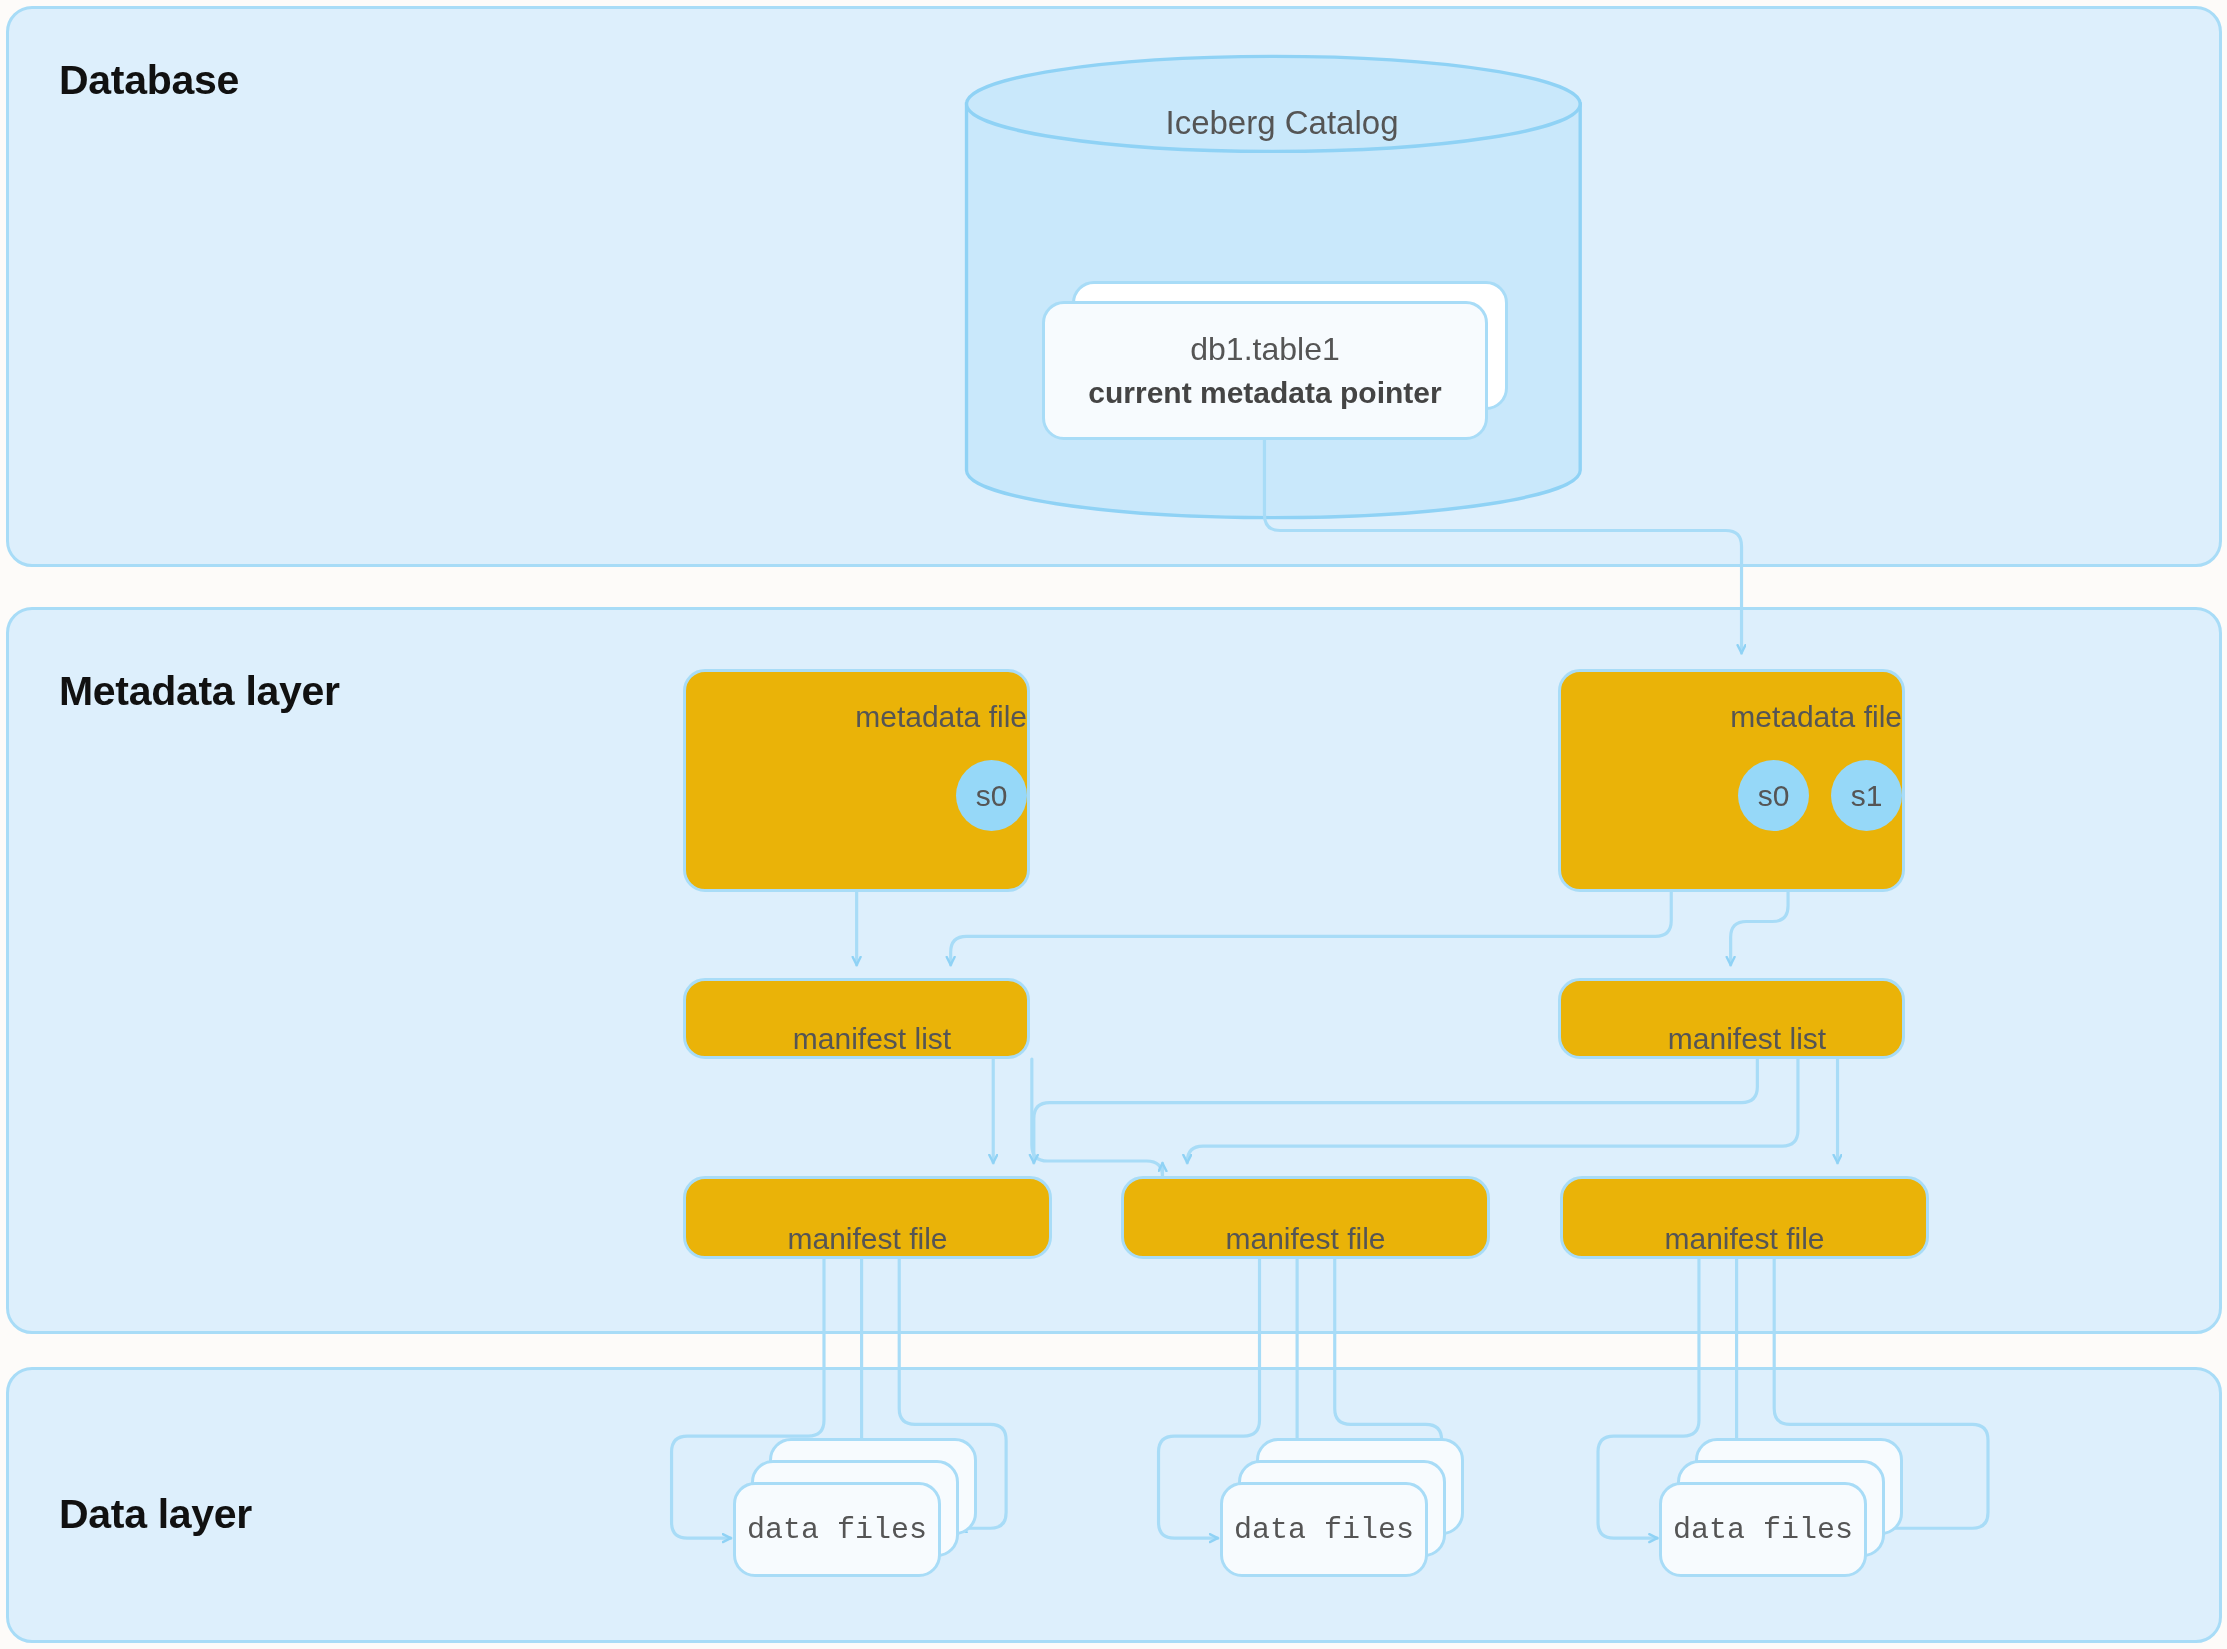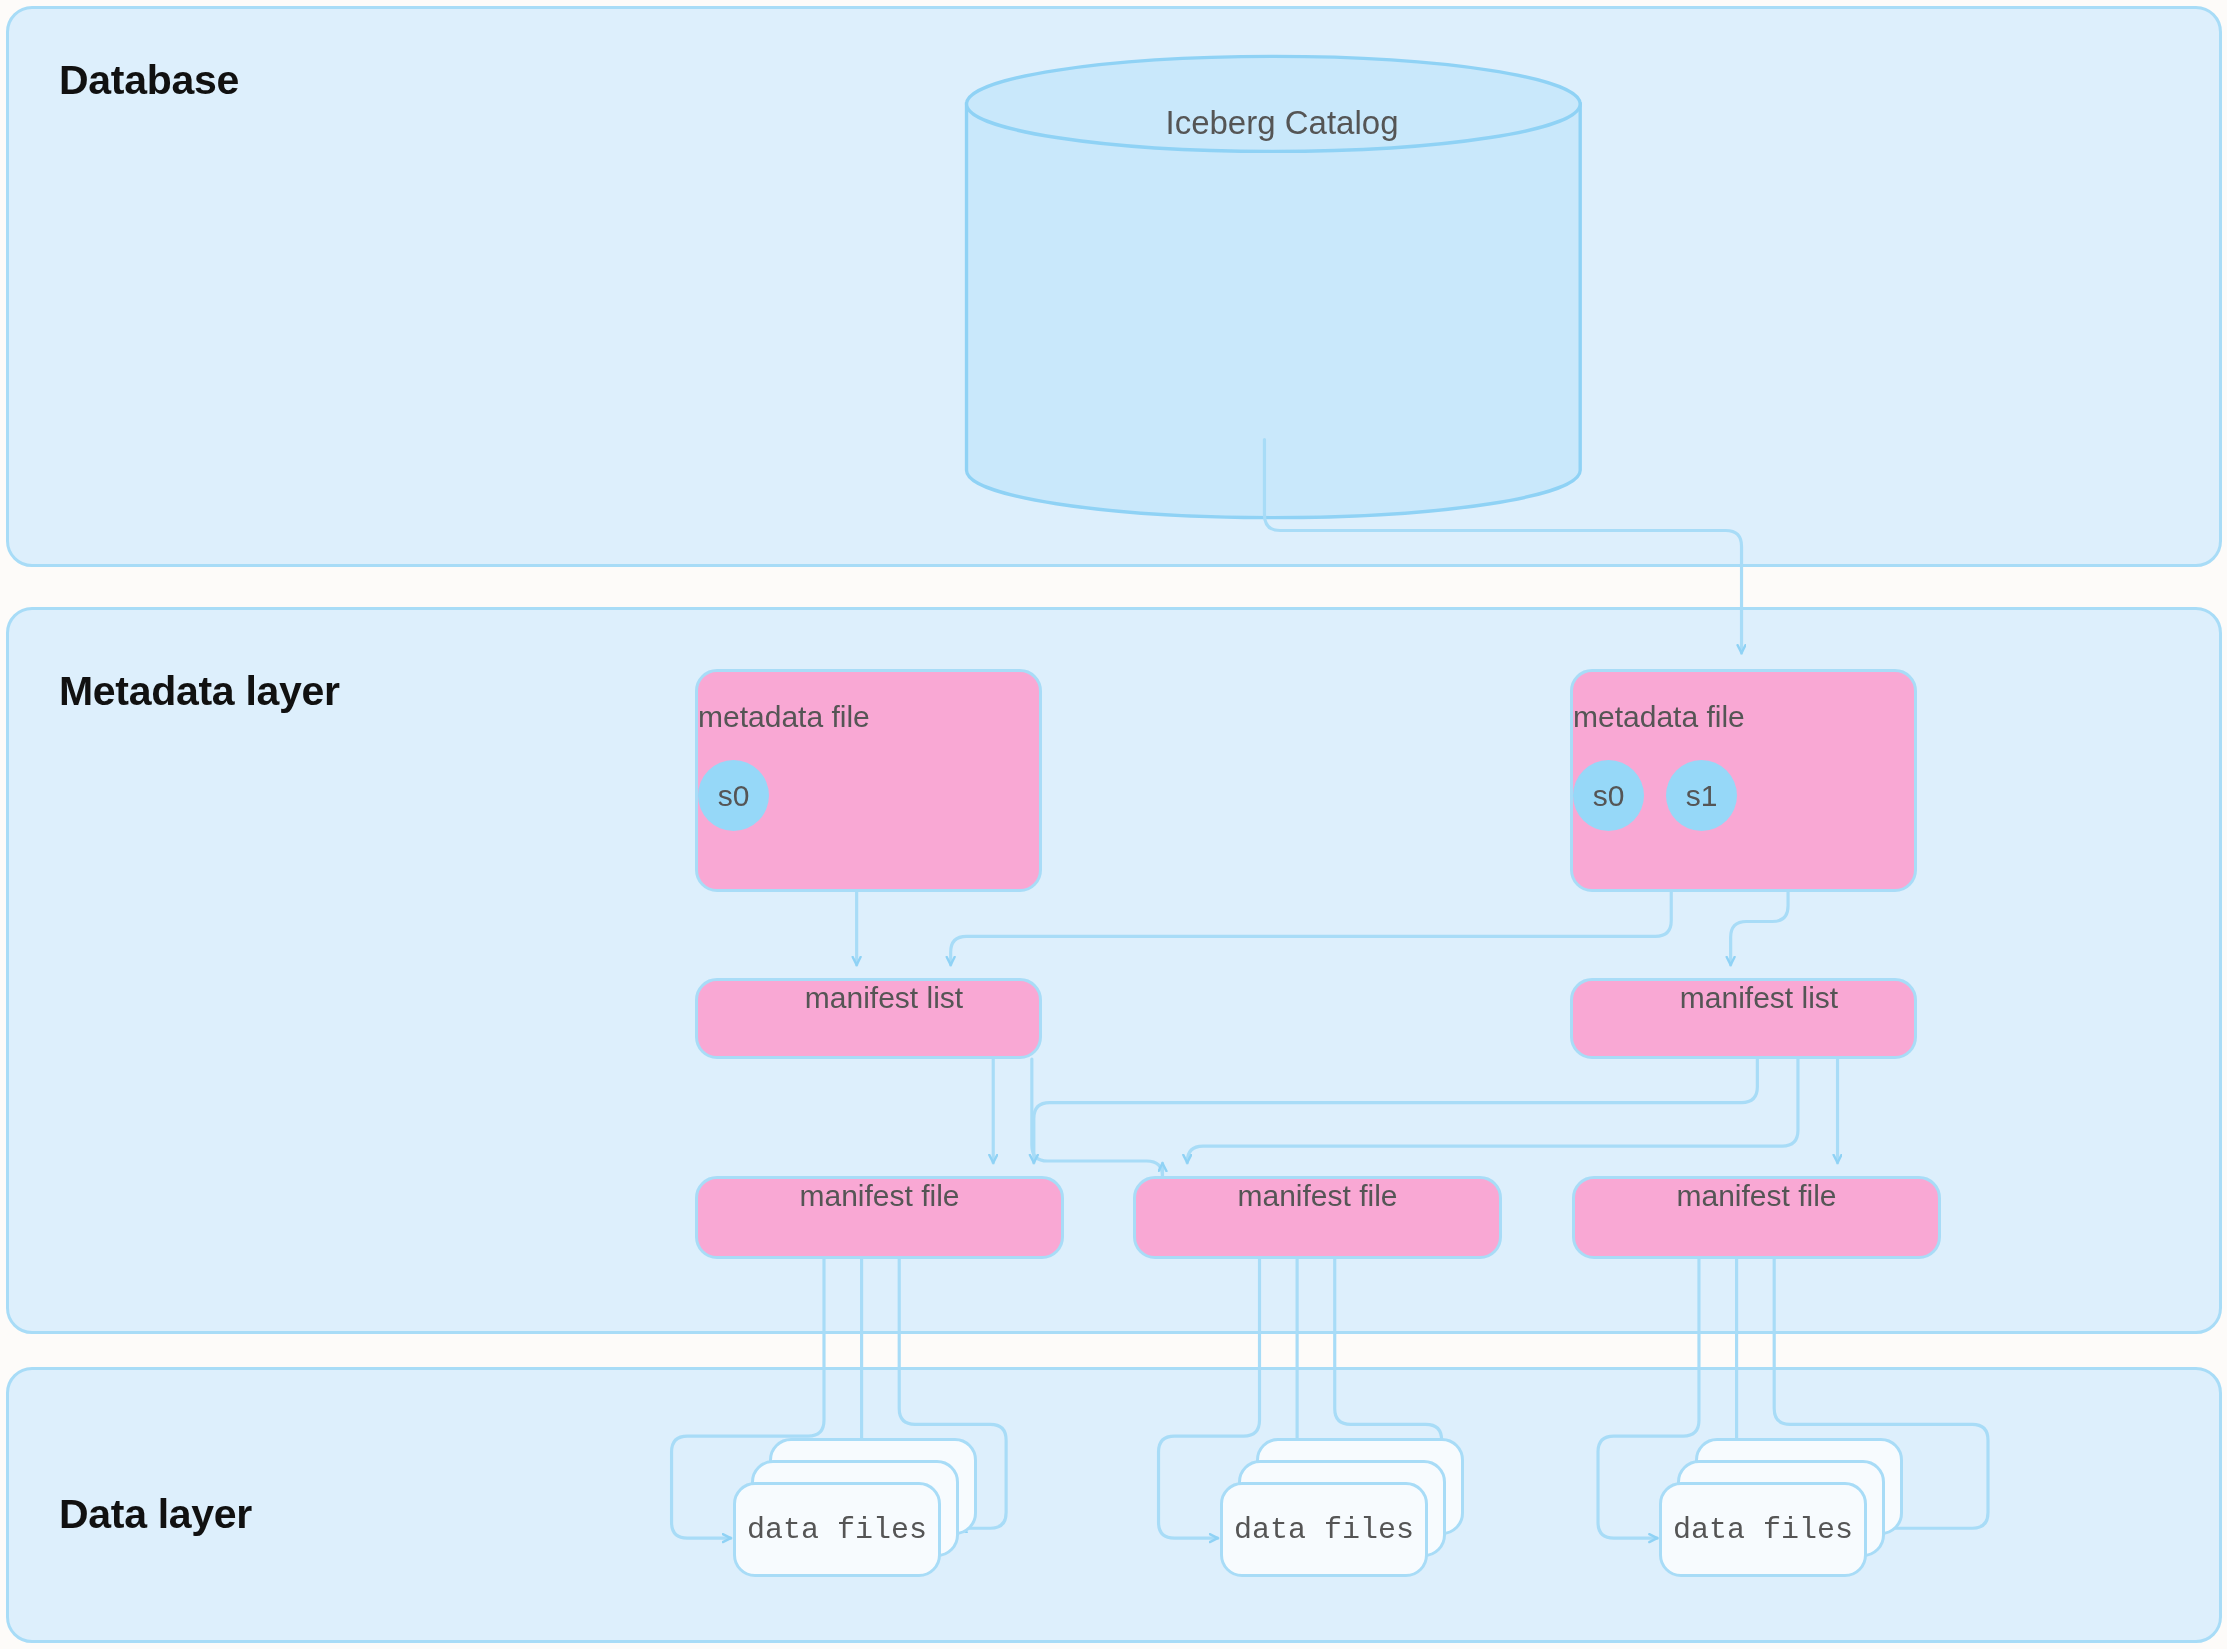--- a/index.html
+++ b/index.html
@@ -46,31 +46,30 @@
   #wires {
     position: absolute;
     left: 0; top: 0;
     width: 2228px; height: 1649px;
     pointer-events: none;
   }
 
   
   .node {
     position: absolute;
-    background: #f9a8d4;
+    background: #eab308;
     border: 3px solid #a8dcf7;
     border-radius: 22px;
     box-sizing: border-box;
     display: flex;
-    align-items: flex-start;
+    align-items: flex-end;
     justify-content: center;
     color: #555555;
     font-size: 30px;
     white-space: nowrap;
-    margin-left: 12px;
   }
 
   
   .metafile {
     width: 347px;
     height: 223px;
     flex-direction: column;
     justify-content: flex-start;
     padding-top: 28px;
   }
@@ -198,20 +197,29 @@
       <path d="M1348,1261 L1348,1423 Q1348,1439 1364,1439 L1440,1439 Q1456,1439 1456,1455 L1456,1528 Q1456,1544 1440,1544 L1408,1544" marker-end="url(#ahl)"></path>
 
       <path d="M1716,1261 L1716,1435 Q1716,1451 1700,1451 L1630,1451 Q1614,1451 1614,1467 L1614,1538 Q1614,1554 1630,1554 L1674,1554" marker-end="url(#ahl)"></path>
       <path d="M1754,1261 L1754,1462" marker-end="url(#ah)"></path>
       <path d="M1792,1261 L1792,1423 Q1792,1439 1808,1439 L1992,1439 Q2008,1439 2008,1455 L2008,1528 Q2008,1544 1992,1544 L1872,1544" marker-end="url(#ahl)"></path>
     </g>
   </svg>
 
   <div id="catalog-title">Iceberg Catalog</div>
 
+  <div class="stack" id="catalog-pointer">
+    <div class="card c0"></div>
+    <div class="card c1 front">
+      <div class="ptr-inner">
+        <span class="ptr-table">db1.table1</span>
+        <span class="ptr-sub">current metadata pointer</span>
+      </div>
+    </div>
+  </div>
 
   <div class="node metafile" style="left:683px; top:669px;">
     <span class="mf-label">metadata file</span>
     <div class="snaps">
       <span class="snap">s0</span>
     </div>
   </div>
 
   <div class="node metafile" style="left:1558px; top:669px;">
     <span class="mf-label">metadata file</span>

